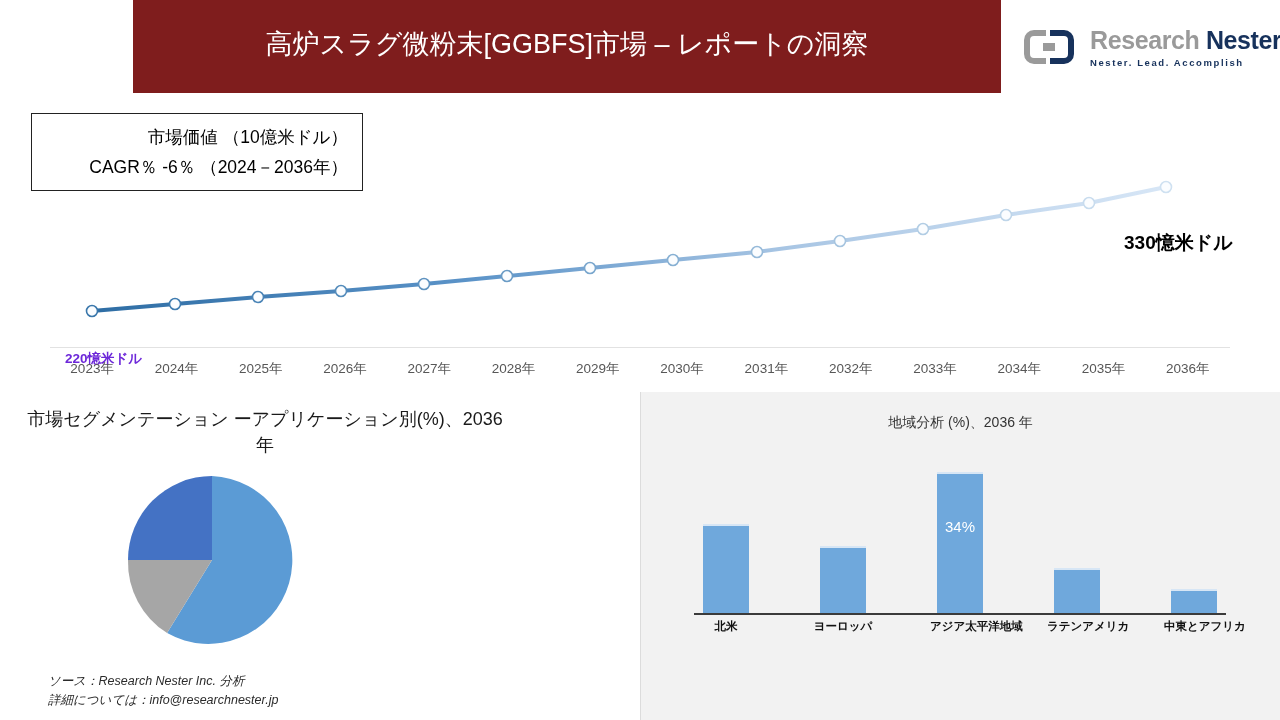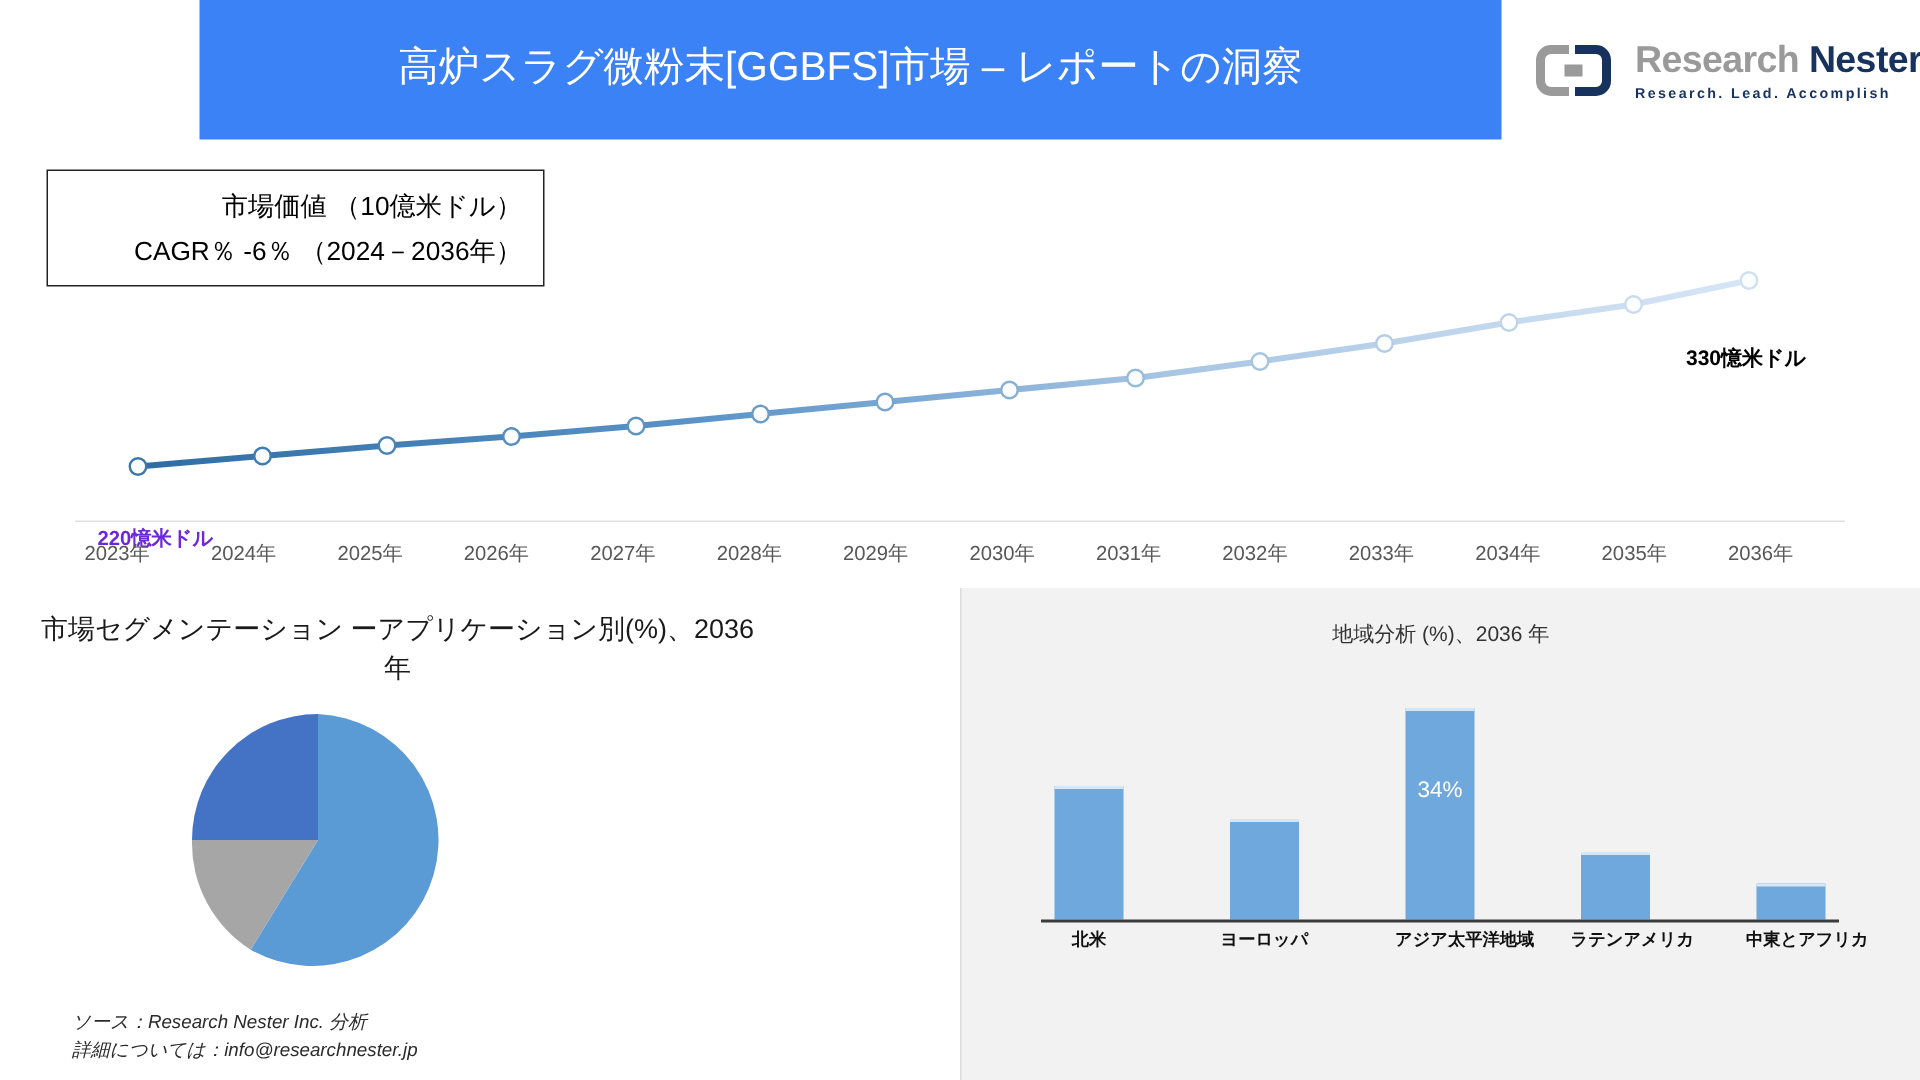--- a/index.html
+++ b/index.html
@@ -8,21 +8,21 @@
     width:1280px; height:720px;
     background:#ffffff;
     font-family:"Liberation Sans", sans-serif;
     overflow:hidden;
     position:relative;
   }
 
   
   #header-bar {
     position:absolute; left:133px; top:0; width:868px; height:93px;
-    background:#3b82f6;
+    background:#7f1d1d;
     display:flex; align-items:center; justify-content:center;
     padding:4px 28px 8px 28px;
   }
   #header-title {
     color:#ffffff;
     font-size:27px;
     line-height:1.38;
     text-align:center;
     font-weight:400;
     letter-spacing:0px;
@@ -55,28 +55,28 @@
   #line-chart {
     position:absolute; left:0; top:95px; width:1280px; height:295px;
   }
   #line-svg { position:absolute; left:0; top:0; }
   #label-start {
     position:absolute; left:52px; top:255px;
     font-size:13.5px; font-weight:bold; color:#6d28d9; white-space:nowrap;margin-left:13px;
   }
   #label-end {
     position:absolute; left:1124px; top:135px;
-    font-size:14px; font-weight:bold; color:#000; white-space:nowrap;
+    font-size:19px; font-weight:bold; color:#000; white-space:nowrap;
   }
   #axis-line {
     position:absolute; left:50px; top:347px; width:1180px; height:1px;
     background:#e2e2e2;
   }
   #year-row {
-    position:absolute; left:36px; top:360px; width:1180px; height:24px;
+    position:absolute; left:50px; top:360px; width:1180px; height:24px;
     display:flex;
   }
   #year-row span {
     flex:1 1 0; text-align:center; font-size:13.5px; color:#575757;
     white-space:nowrap;
   }
 
   
   #pie-panel {
     position:absolute; left:0; top:388px; width:633px; height:328px;
@@ -147,21 +147,21 @@
 <div id="logo-area">
   <span id="logo-mark">
     <svg width="56" height="34" viewBox="0 0 56 34">
       <path d="M22 3 H10 A7 7 0 0 0 3 10 V24 A7 7 0 0 0 10 31 H22" fill="none" stroke="#9a9a9a" stroke-width="6"></path>
       <path d="M26 3 H40 A7 7 0 0 1 47 10 V24 A7 7 0 0 1 40 31 H26" fill="none" stroke="#17325c" stroke-width="6"></path>
       <rect x="19" y="13" width="12" height="8" fill="#9a9a9a"></rect>
     </svg>
   </span>
   <span id="logo-text-wrap">
     <span class="logo-words"><span class="logo-research">Research</span> <span class="logo-nester">Nester</span></span>
-    <span class="logo-tagline">Research. Lead. Accomplish</span>
+    <span class="logo-tagline">Nester. Lead. Accomplish</span>
   </span>
 </div>
 
 <div id="value-box">
   <div>市場価値 （10億米ドル）</div>
   <div>CAGR％ -6％ （2024－2036年）</div>
 </div>
 
 <div id="line-chart">
   <svg id="line-svg" width="1280" height="295">

